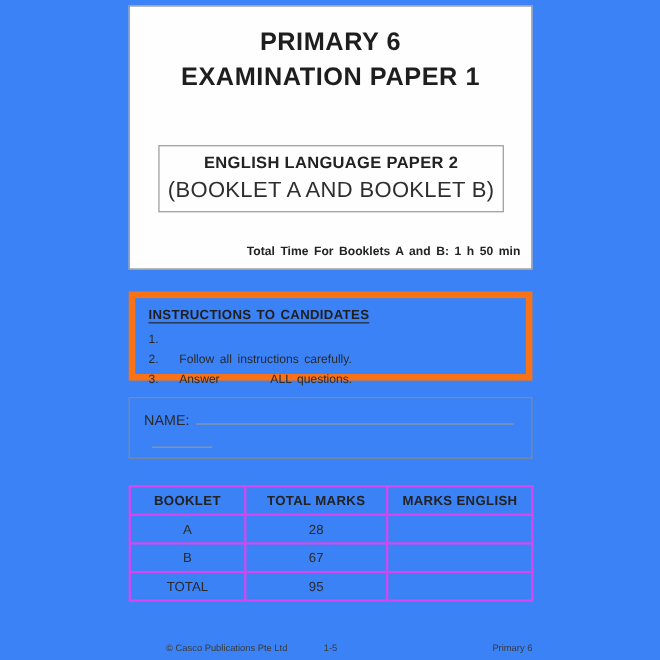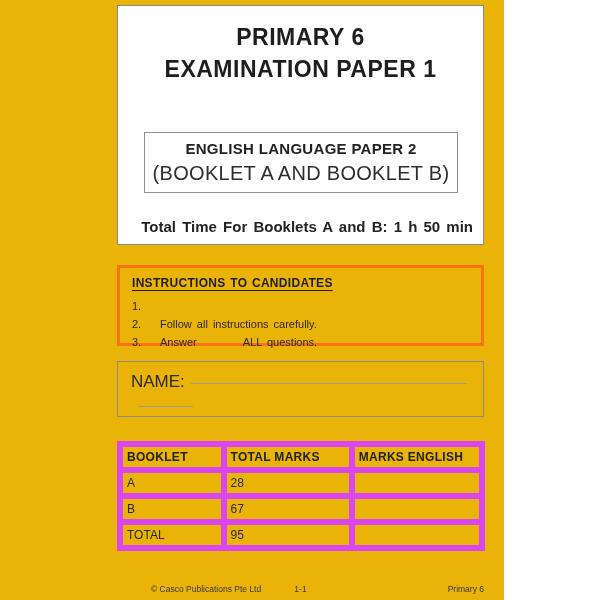--- a/index.html
+++ b/index.html
@@ -3,23 +3,23 @@
 <meta charset="utf-8">
 <style>
   * { margin: 0; padding: 0; box-sizing: border-box; }
   html, body { background: #ffffff; }
   body {
     font-family: "Liberation Sans", "DejaVu Sans", sans-serif;
     color: #262626;
   }
   .page {
     position: relative;
-    width: 504px;
+    width: 600px;
     height: 600px;
-    background: #eab308;
+    background: #3b82f6;
     overflow: hidden;
   }
 
   
   .top-box {
     position: absolute;
     left: 117px; top: 5px;
     width: 367px; height: 240px;
     border: 1px solid #8a8a8a;
     background: #fefefe;
@@ -53,32 +53,32 @@
   .subject-line2 {
     font-size: 20px;
     font-weight: normal;
     line-height: 24px;
     letter-spacing: 0.3px;
     color: #2e2e2e;
   }
   .total-time {
     position: absolute;
     right: 10px; bottom: 9px;
-    font-size: 15px;
+    font-size: 11px;
     font-weight: bold;
     word-spacing: 2px;
     color: #232323;
   }
 
   
   .instructions-box {
     position: absolute;
     left: 117px; top: 265px;
     width: 367px; height: 81px;
-    border: 3px solid #f97316;
+    border: 6px solid #f97316;
     padding: 8px 12px 0 12px;
   }
   .instructions-title {
     font-size: 12px;
     font-weight: bold;
     letter-spacing: 0.3px;
     word-spacing: 1px;
     text-decoration: underline;
     text-underline-offset: 3px;
     color: #1f1f1f;
@@ -97,22 +97,22 @@
   
   .name-box {
     position: absolute;
     left: 117px; top: 361px;
     width: 367px; height: 56px;
     border: 1px solid #8a8a8a;
     padding: 10px 14px 0 13px;
   }
   .name-row {
     display: flex;
-    align-items: flex-start;
-    font-size: 17px;
+    align-items: center;
+    font-size: 13px;
     line-height: 19px;
     color: #2a2a2a;
     margin-bottom: 4px;
   }
   .fill-line {
     flex: 1 1 auto;
     border-bottom: 1px solid #9a9a9a;
     margin: 0 2px 3px 6px;
     height: 12px;
   }
@@ -126,22 +126,22 @@
 
   
   .marks-table {
     position: absolute;
     left: 117px; top: 441px;
     width: 368px;
     border-collapse: collapse;
     table-layout: fixed;
   }
   .marks-table th, .marks-table td {
-    border: 6px solid #d946ef;
-    text-align: left;
+    border: 2px solid #d946ef;
+    text-align: center;
     font-size: 12px;
     color: #2a2a2a;
     height: 26px;
     padding: 0 4px;
   }
   .marks-table th {
     font-weight: bold;
     letter-spacing: 0.3px;
     color: #222222;
   }
@@ -233,18 +233,18 @@
       </tr>
       <tr>
         <td>TOTAL</td>
         <td>95</td>
         <td></td>
       </tr>
     </tbody>
   </table>
 
   <div class="footer">
-    <span class="center">1-1</span>
+    <span class="center">1-5</span>
     <span class="left">© Casco Publications Pte Ltd</span>
     <span class="right">Primary 6</span>
   </div>
 
 </div>
 
 </body></html>

